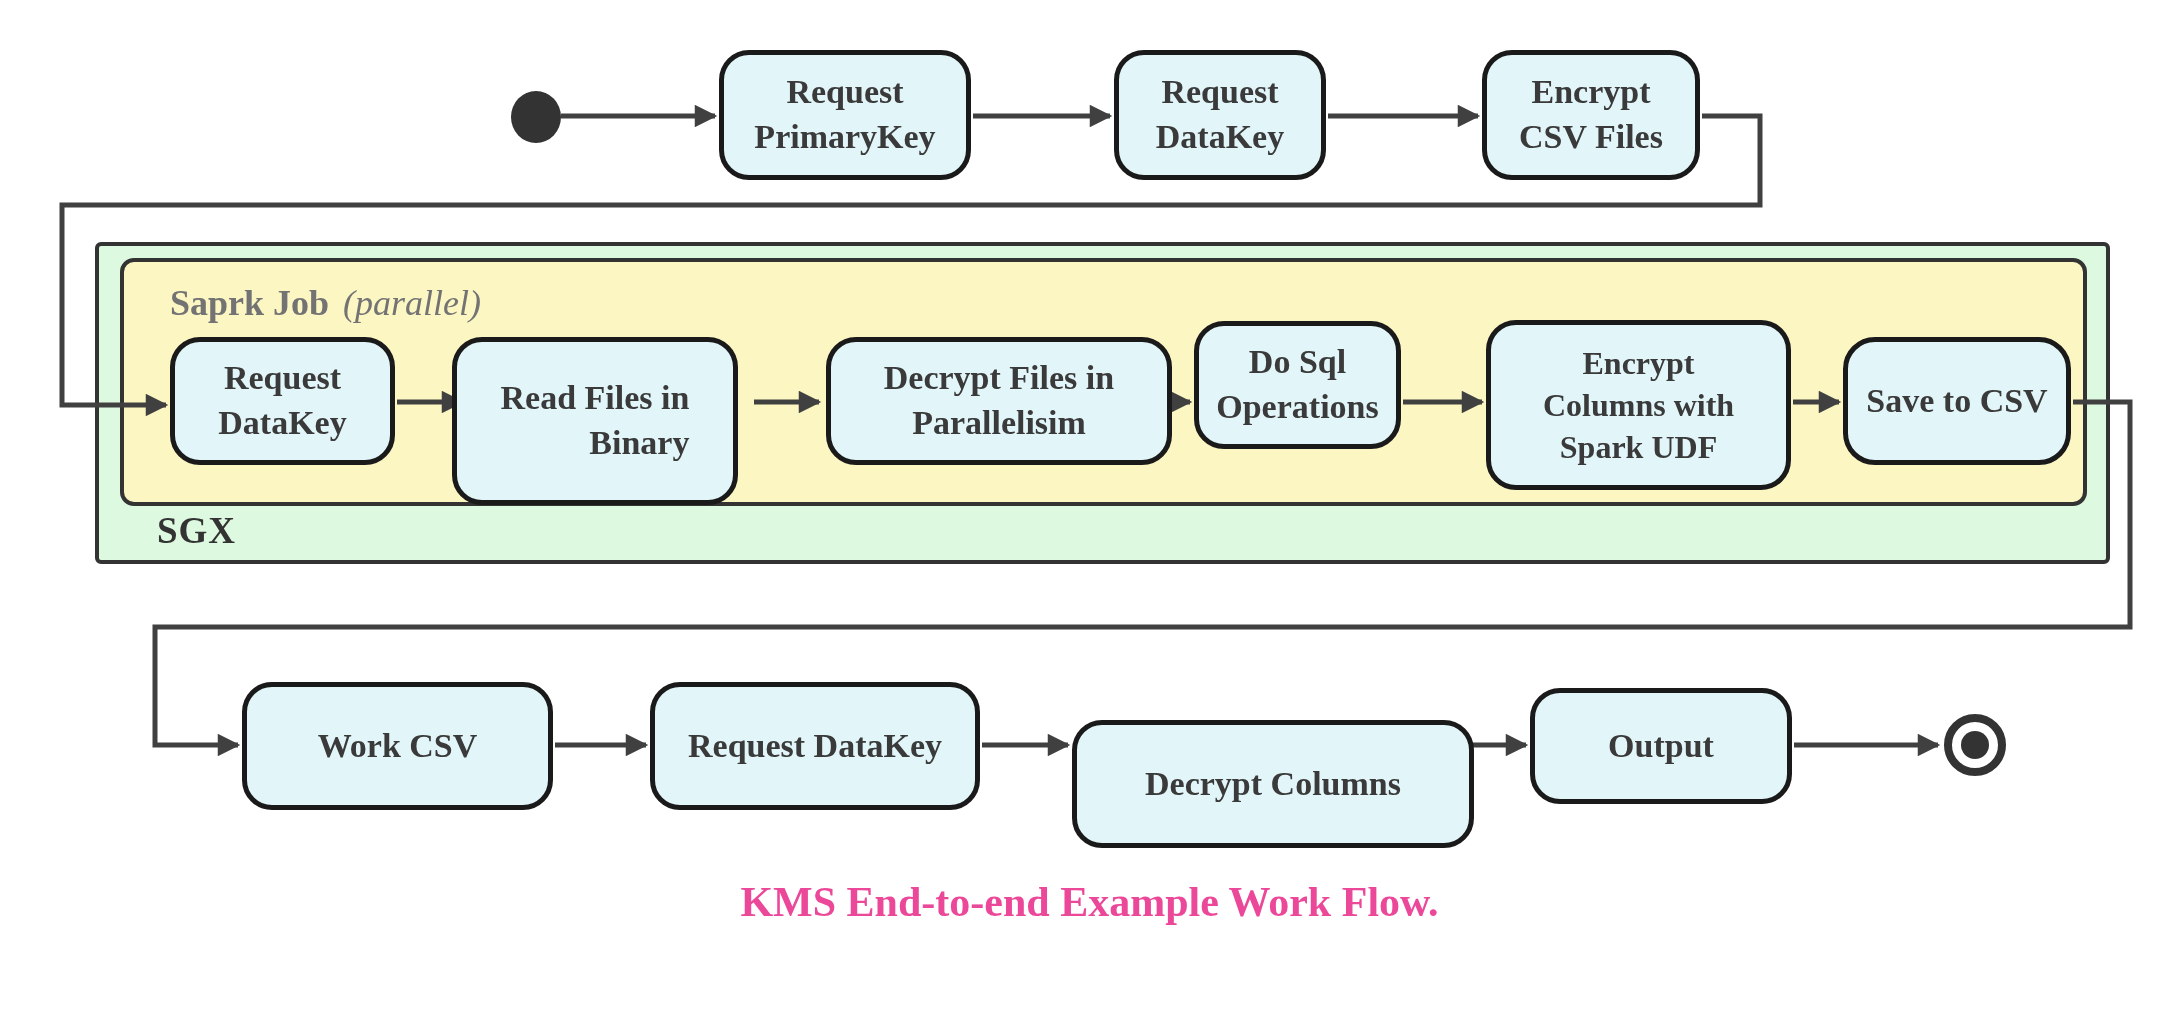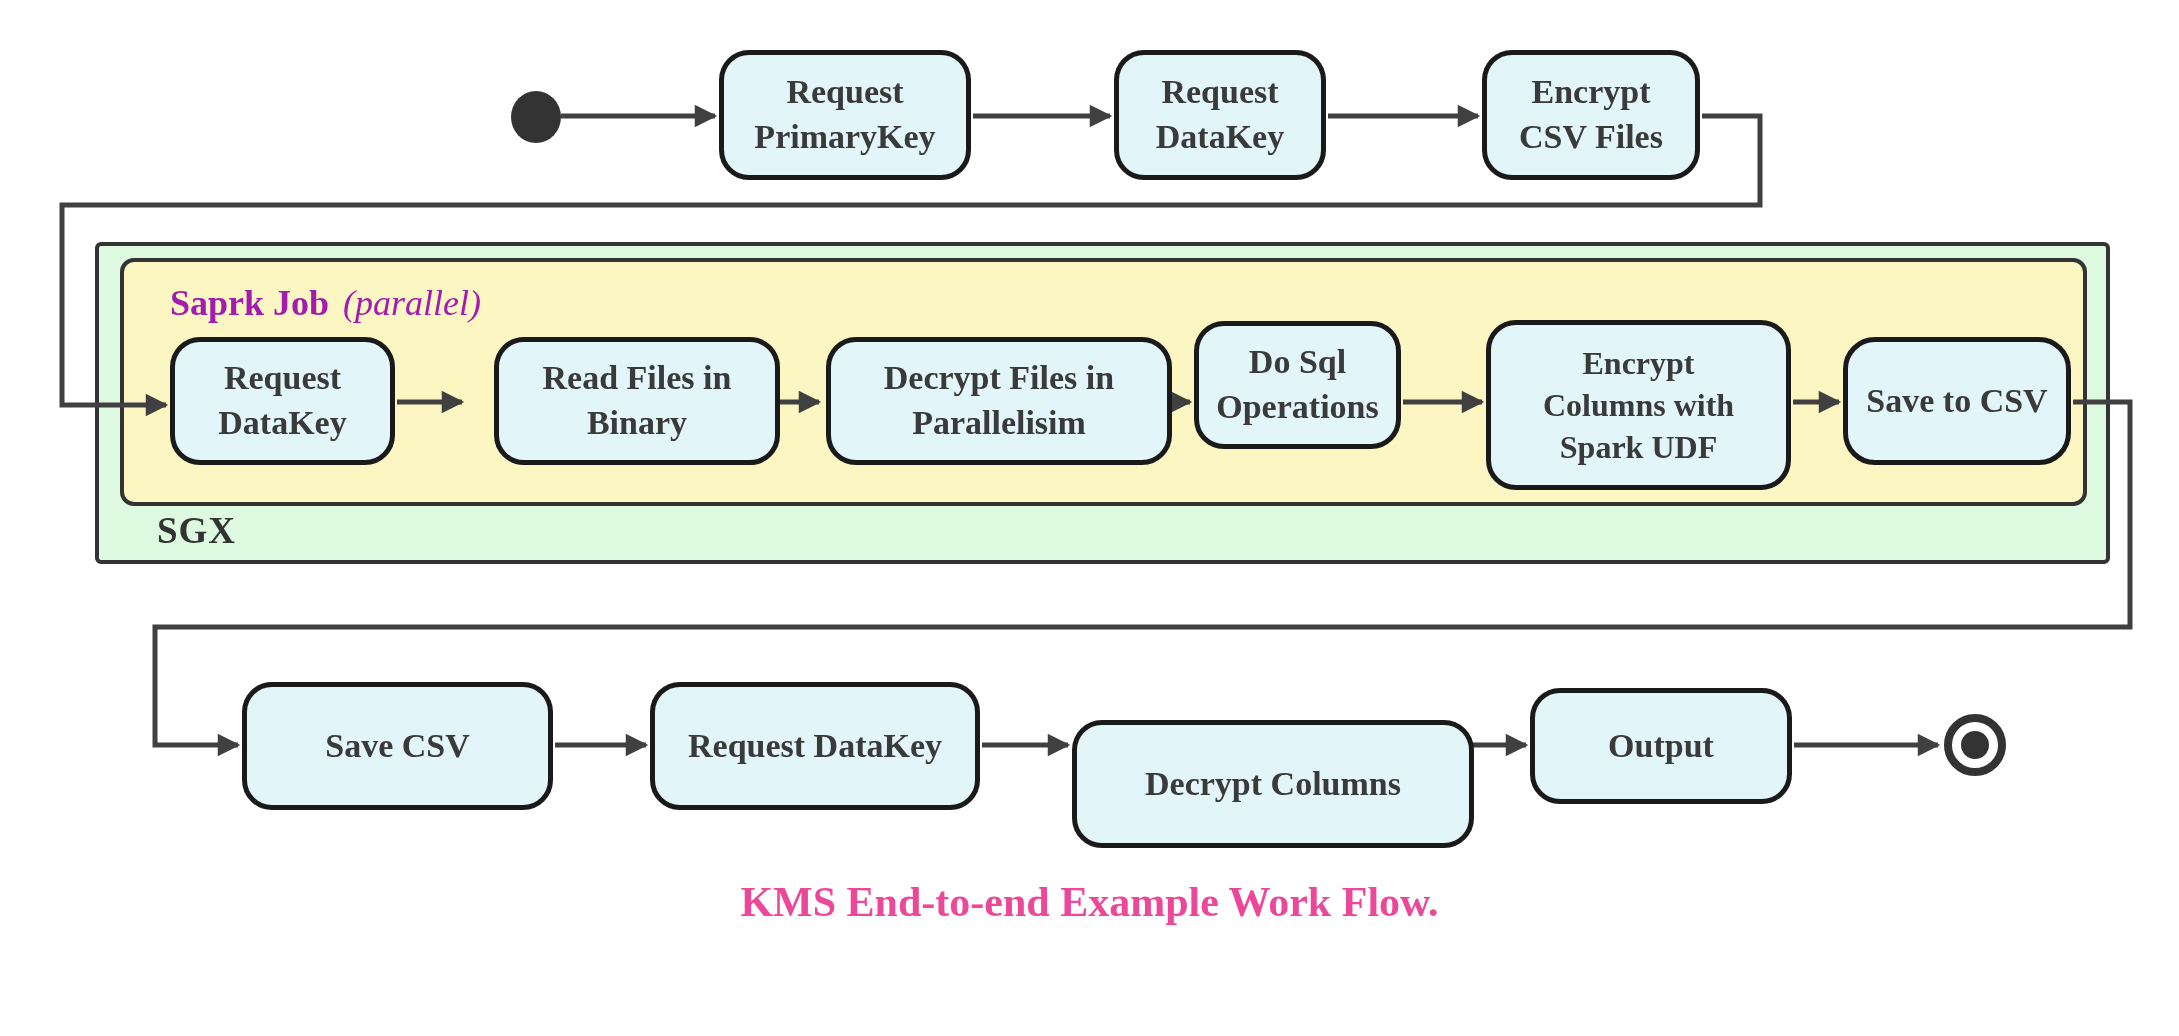--- a/index.html
+++ b/index.html
@@ -35,21 +35,21 @@
     left: 58px; bottom: 8px;
     font-size: 37px;
     font-weight: bold;
     color: #333333;
     letter-spacing: 1px;
   }
   .spark-label {
     position: absolute;
     left: 46px; top: 20px;
     font-size: 36px;
-    color: #a21caf;
+    color: #737373;
     white-space: nowrap;
   }
   .spark-label .b { font-weight: bold; }
   .spark-label .i { font-style: italic; margin-left: 14px; }
   
   #wires {
     position: absolute;
     left: 0; top: 0;
     z-index: 2;
   }
@@ -158,31 +158,31 @@
 
   <div class="node" style="left:719px; top:50px; width:252px; height:130px;">Request
 PrimaryKey</div>
   <div class="node" style="left:1114px; top:50px; width:212px; height:130px;">Request
 DataKey</div>
   <div class="node" style="left:1482px; top:50px; width:218px; height:130px;">Encrypt
 CSV Files</div>
 
   <div class="node" style="left:170px; top:337px; width:225px; height:128px;">Request
 DataKey</div>
-  <div class="node" style="left:494px; top:337px; width:286px; height:128px;">Read Files in
+  <div class="node" style="left:452px; top:337px; width:286px; height:168px;text-align:right;">Read Files in
 Binary</div>
   <div class="node" style="left:826px; top:337px; width:346px; height:128px;">Decrypt Files in
 Parallelisim</div>
   <div class="node" style="left:1194px; top:321px; width:207px; height:128px;">Do Sql
 Operations</div>
   <div class="node" style="left:1486px; top:320px; width:305px; height:170px; font-size:32px;">Encrypt
 Columns with
 Spark UDF</div>
   <div class="node" style="left:1843px; top:337px; width:228px; height:128px;border-radius:32px;">Save to CSV</div>
 
-  <div class="node" style="left:242px; top:682px; width:311px; height:128px;">Save CSV</div>
+  <div class="node" style="left:242px; top:682px; width:311px; height:128px;">Work CSV</div>
   <div class="node" style="left:650px; top:682px; width:330px; height:128px;">Request DataKey</div>
   <div class="node" style="left:1072px; top:720px; width:402px; height:128px;">Decrypt Columns</div>
   <div class="node" style="left:1530px; top:688px; width:262px; height:116px;">Output</div>
 
   <div id="caption">KMS End-to-end Example Work Flow.</div>
 
 </div>
 
 </body></html>

